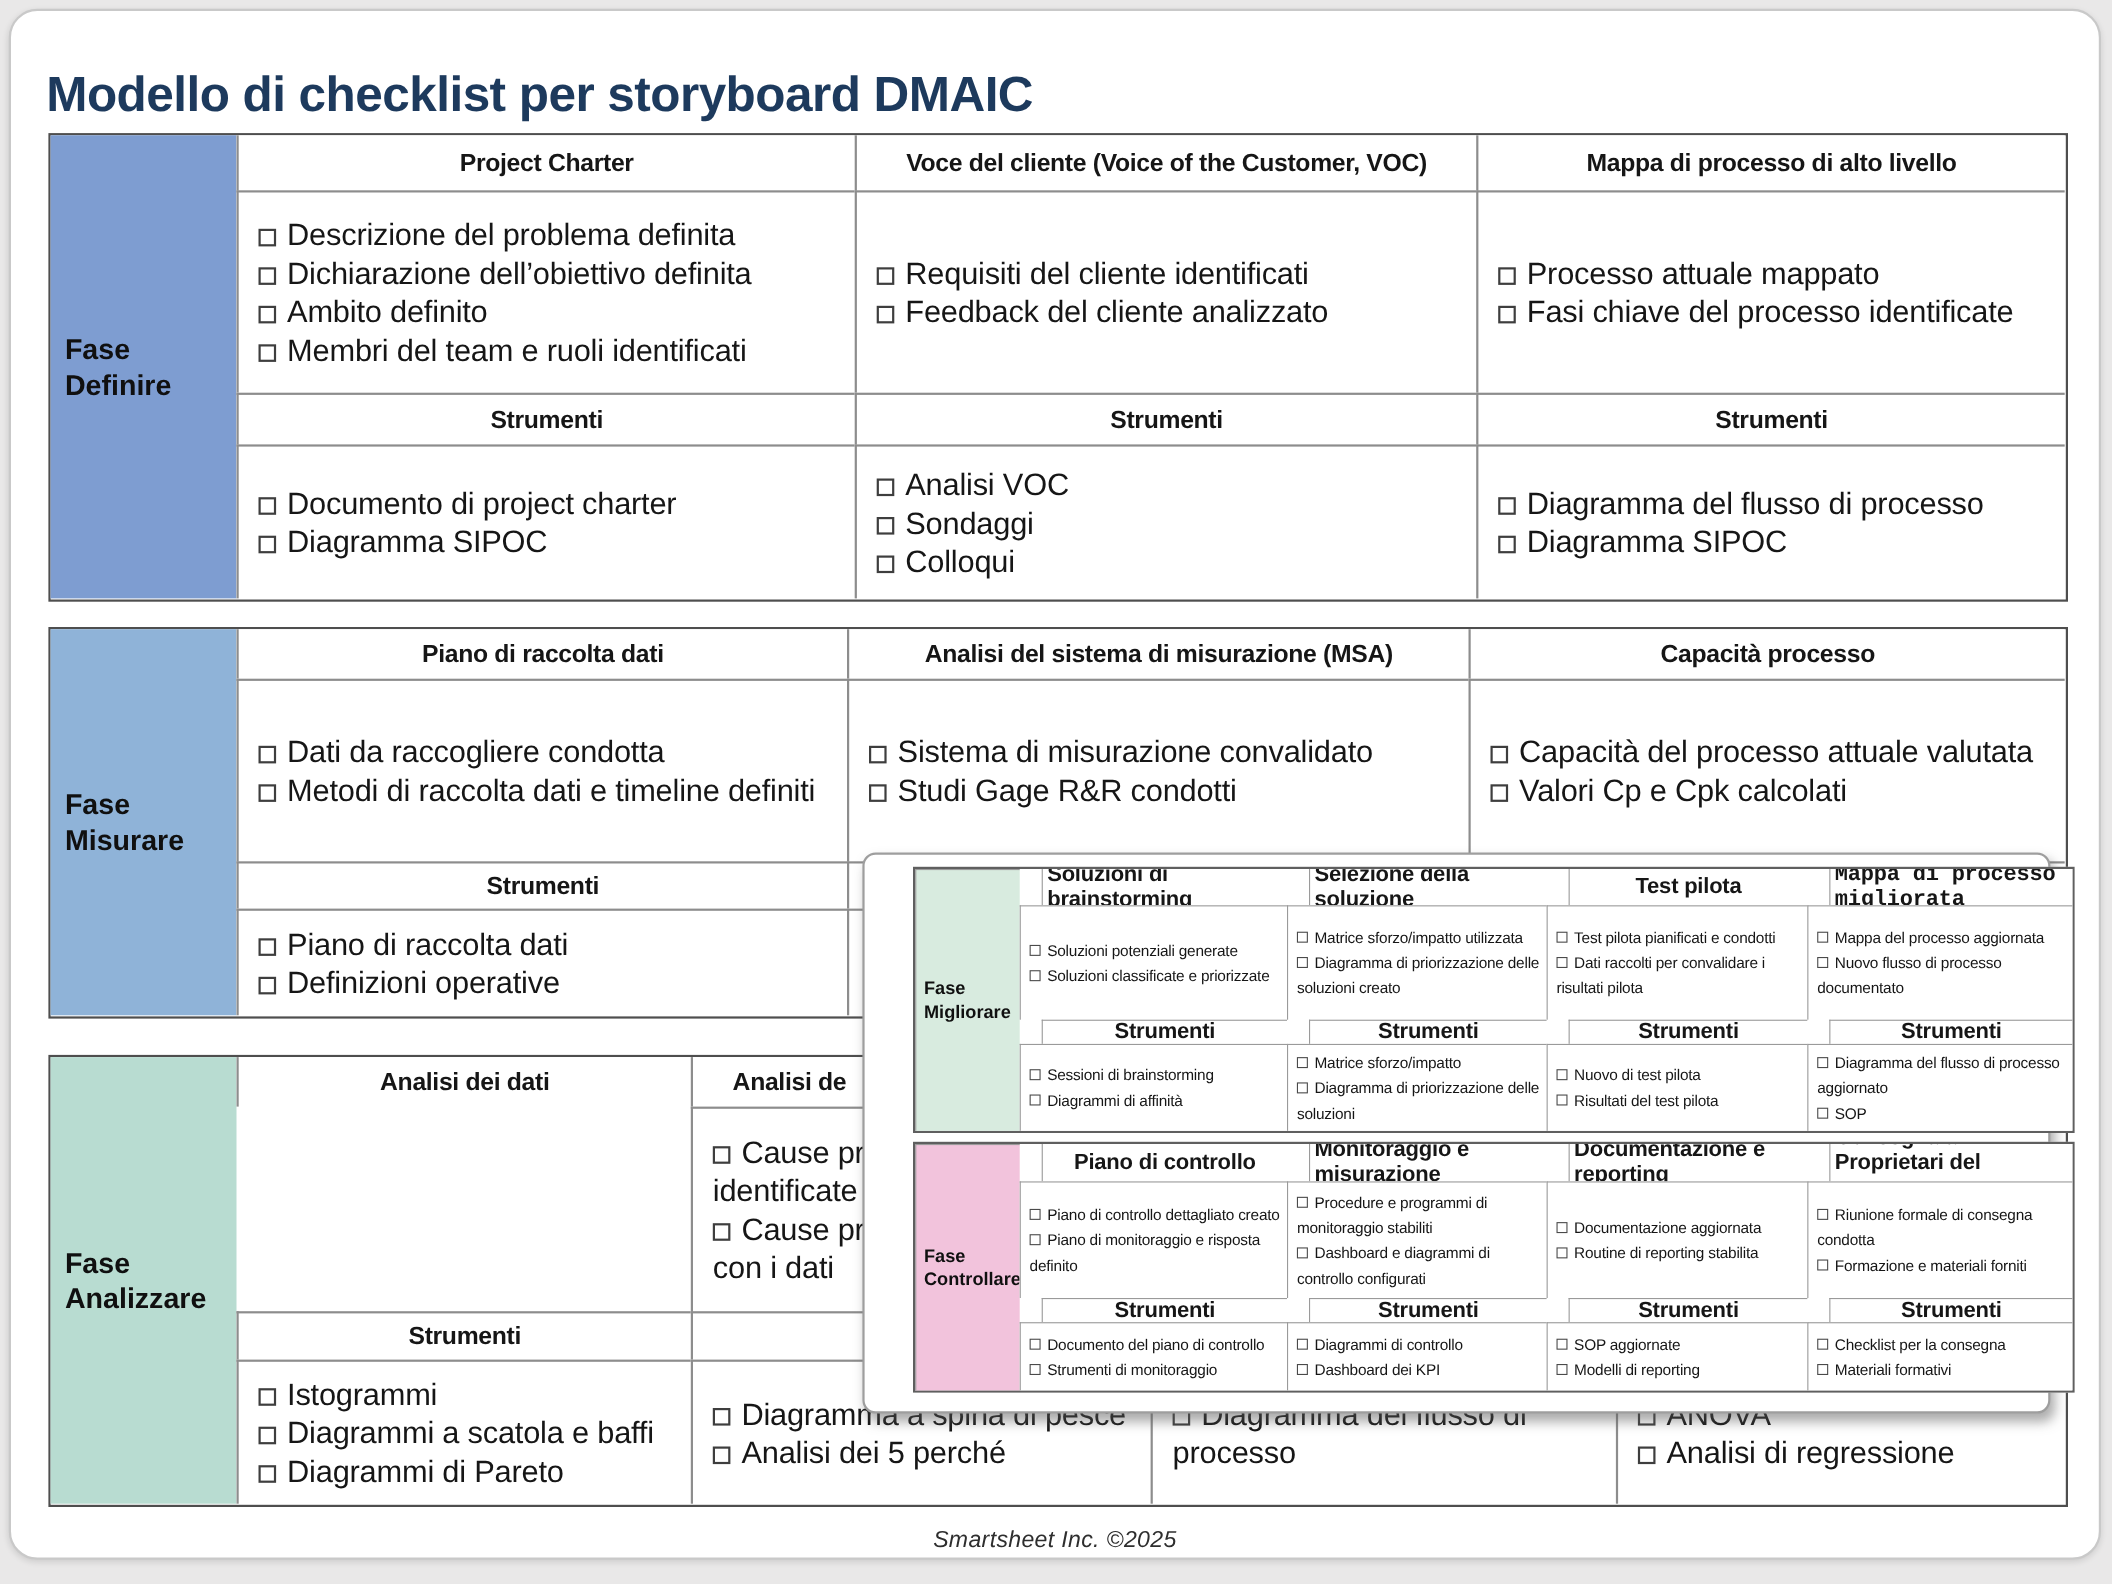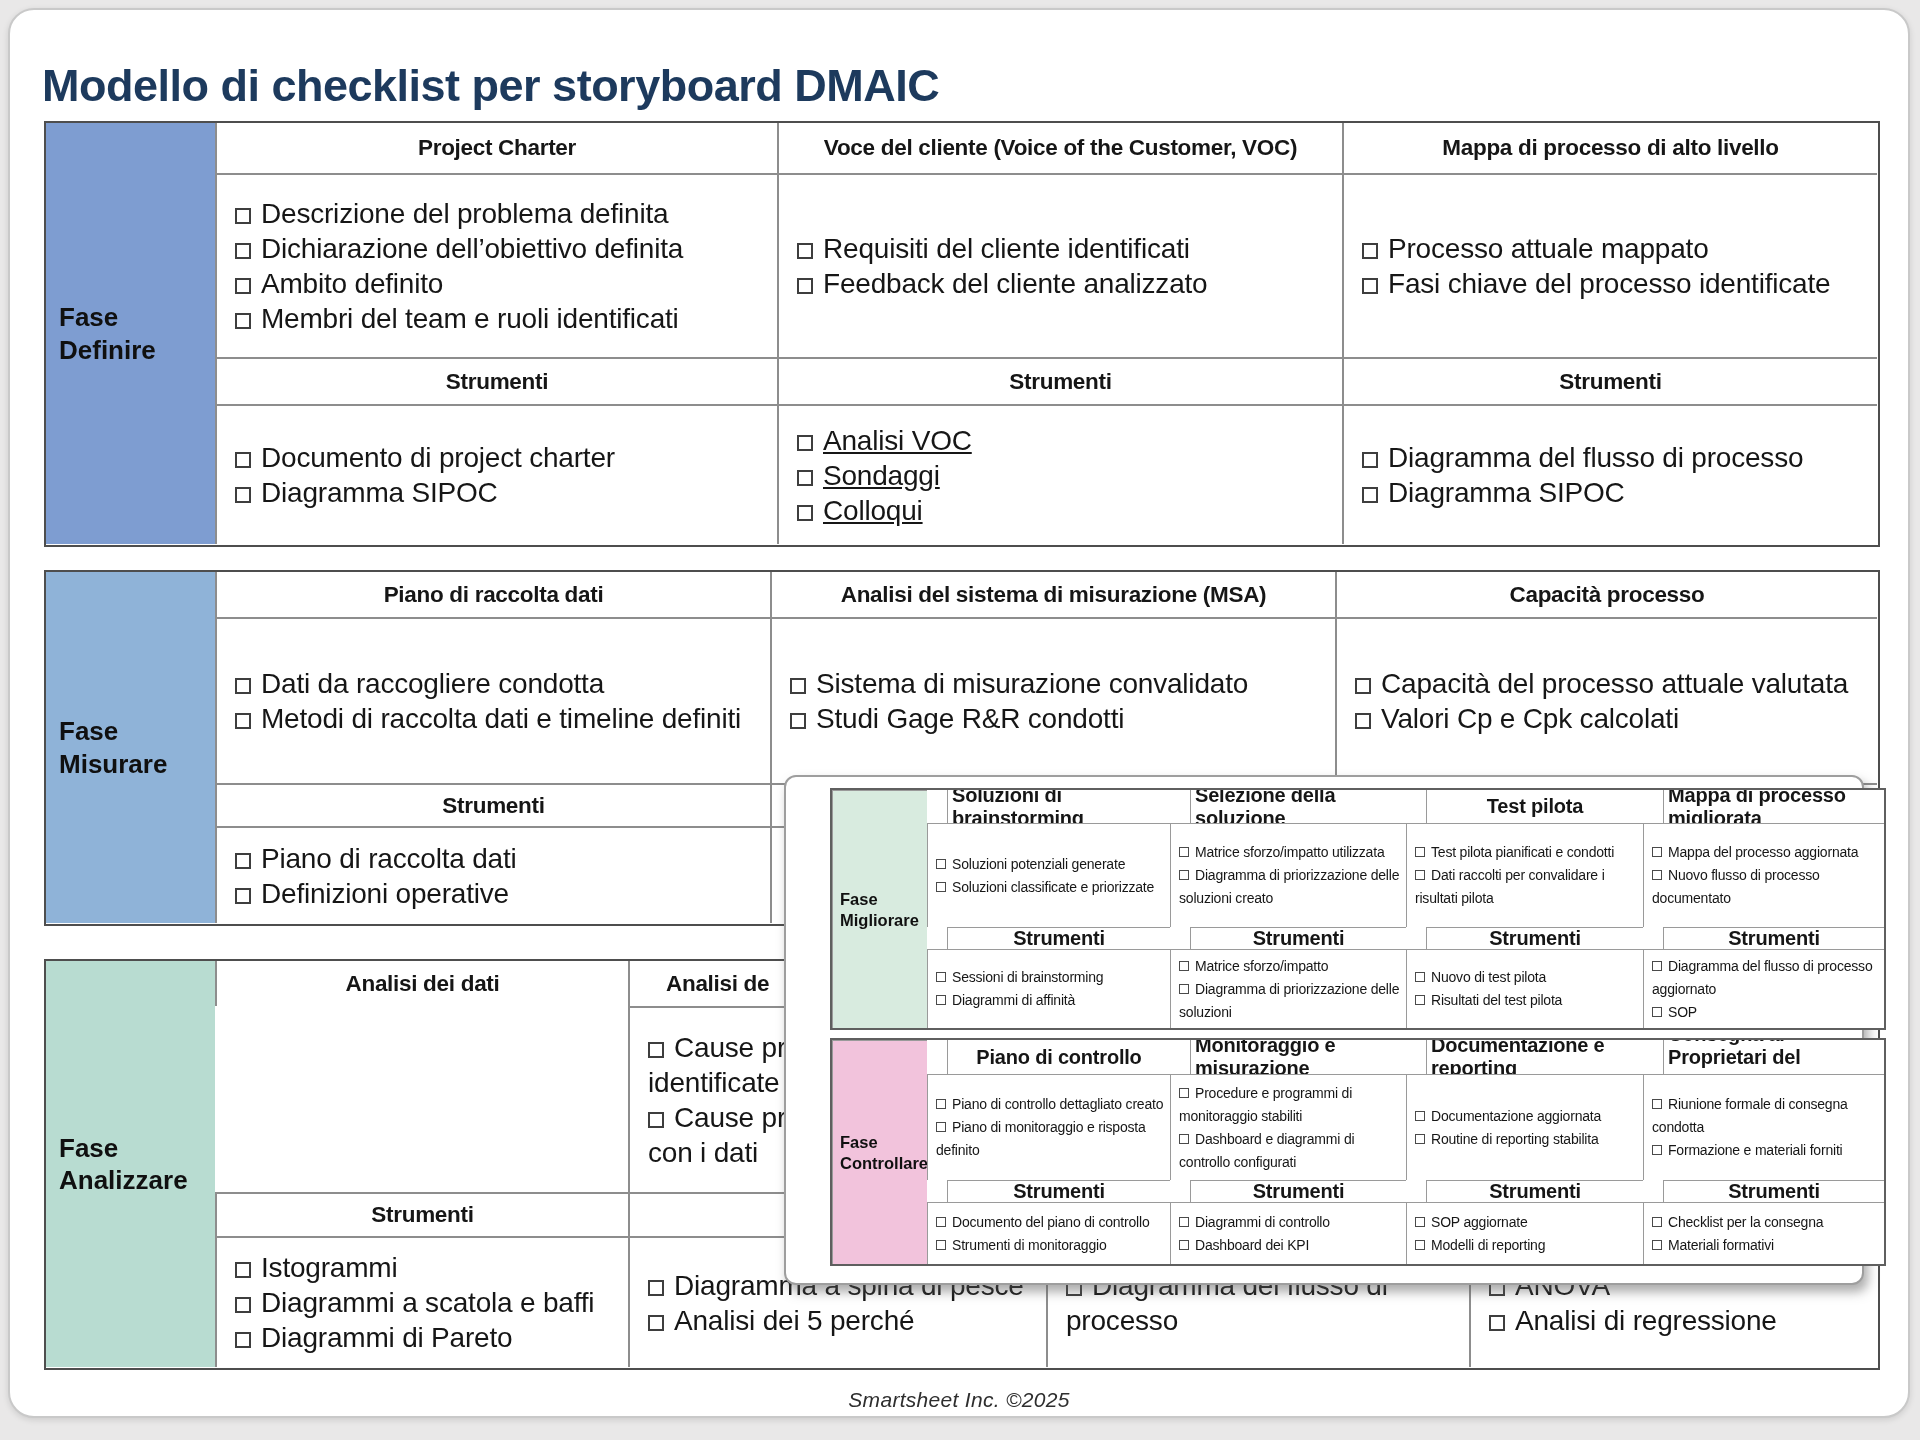--- a/index.html
+++ b/index.html
@@ -109,21 +109,21 @@
       <div class="cell itemsCell tools r4 c1" style="grid-area: 4 / 2;">
         <div class="item"><span class="cb"></span><span>Documento di project charter</span></div>
         <div class="item"><span class="cb"></span><span>Diagramma SIPOC</span></div>
       </div>
       <div class="cell hdr r1 c2" style="grid-area: 1 / 3;">Voce del cliente (Voice of the Customer, VOC)</div>
       <div class="cell itemsCell items-main r2 c2" style="grid-area: 2 / 3;">
         <div class="item"><span class="cb"></span><span>Requisiti del cliente identificati</span></div>
         <div class="item"><span class="cb"></span><span>Feedback del cliente analizzato</span></div>
       </div>
       <div class="cell hdr shdr r3 c2" style="grid-area: 3 / 3;">Strumenti</div>
-      <div class="cell itemsCell tools r4 c2" style="grid-area: 4 / 3; text-decoration: underline;">
+      <div class="cell itemsCell tools r4 c2" style="grid-area: 4 / 3;">
         <div class="item"><span class="cb"></span><span>Analisi VOC</span></div>
         <div class="item"><span class="cb"></span><span>Sondaggi</span></div>
         <div class="item"><span class="cb"></span><span>Colloqui</span></div>
       </div>
       <div class="cell hdr r1 c3" style="grid-area: 1 / 4;">Mappa di processo di alto livello</div>
       <div class="cell itemsCell items-main r2 c3" style="grid-area: 2 / 4;">
         <div class="item"><span class="cb"></span><span>Processo attuale mappato</span></div>
         <div class="item"><span class="cb"></span><span>Fasi chiave del processo identificate</span></div>
       </div>
       <div class="cell hdr shdr r3 c3" style="grid-area: 3 / 4;">Strumenti</div>
@@ -228,21 +228,21 @@
         <div class="cell hdr r1 c3" style="grid-area: 1 / 4;">Test pilota</div>
         <div class="cell itemsCell items-main r2 c3" style="grid-area: 2 / 4;">
           <div class="item"><span class="cb"></span><span>Test pilota pianificati e condotti</span></div>
           <div class="item"><span class="cb"></span><span>Dati raccolti per convalidare i risultati pilota</span></div>
         </div>
         <div class="cell hdr shdr r3 c3" style="grid-area: 3 / 4;">Strumenti</div>
         <div class="cell itemsCell tools r4 c3" style="grid-area: 4 / 4;">
           <div class="item"><span class="cb"></span><span>Nuovo di test pilota</span></div>
           <div class="item"><span class="cb"></span><span>Risultati del test pilota</span></div>
         </div>
-        <div class="cell hdr r1 c4" style="grid-area: 1 / 5;">Mappa di processo migliorata</div>
+        <div class="cell hdr r1 c4" style="grid-area: 1 / 5; font-family: Liberation Mono, monospace;">Mappa di processo migliorata</div>
         <div class="cell itemsCell items-main r2 c4" style="grid-area: 2 / 5;">
           <div class="item"><span class="cb"></span><span>Mappa del processo aggiornata</span></div>
           <div class="item"><span class="cb"></span><span>Nuovo flusso di processo documentato</span></div>
         </div>
         <div class="cell hdr shdr r3 c4" style="grid-area: 3 / 5;">Strumenti</div>
         <div class="cell itemsCell tools r4 c4" style="grid-area: 4 / 5;">
           <div class="item"><span class="cb"></span><span>Diagramma del flusso di processo aggiornato</span></div>
           <div class="item"><span class="cb"></span><span>SOP</span></div>
         </div>
       </div>

